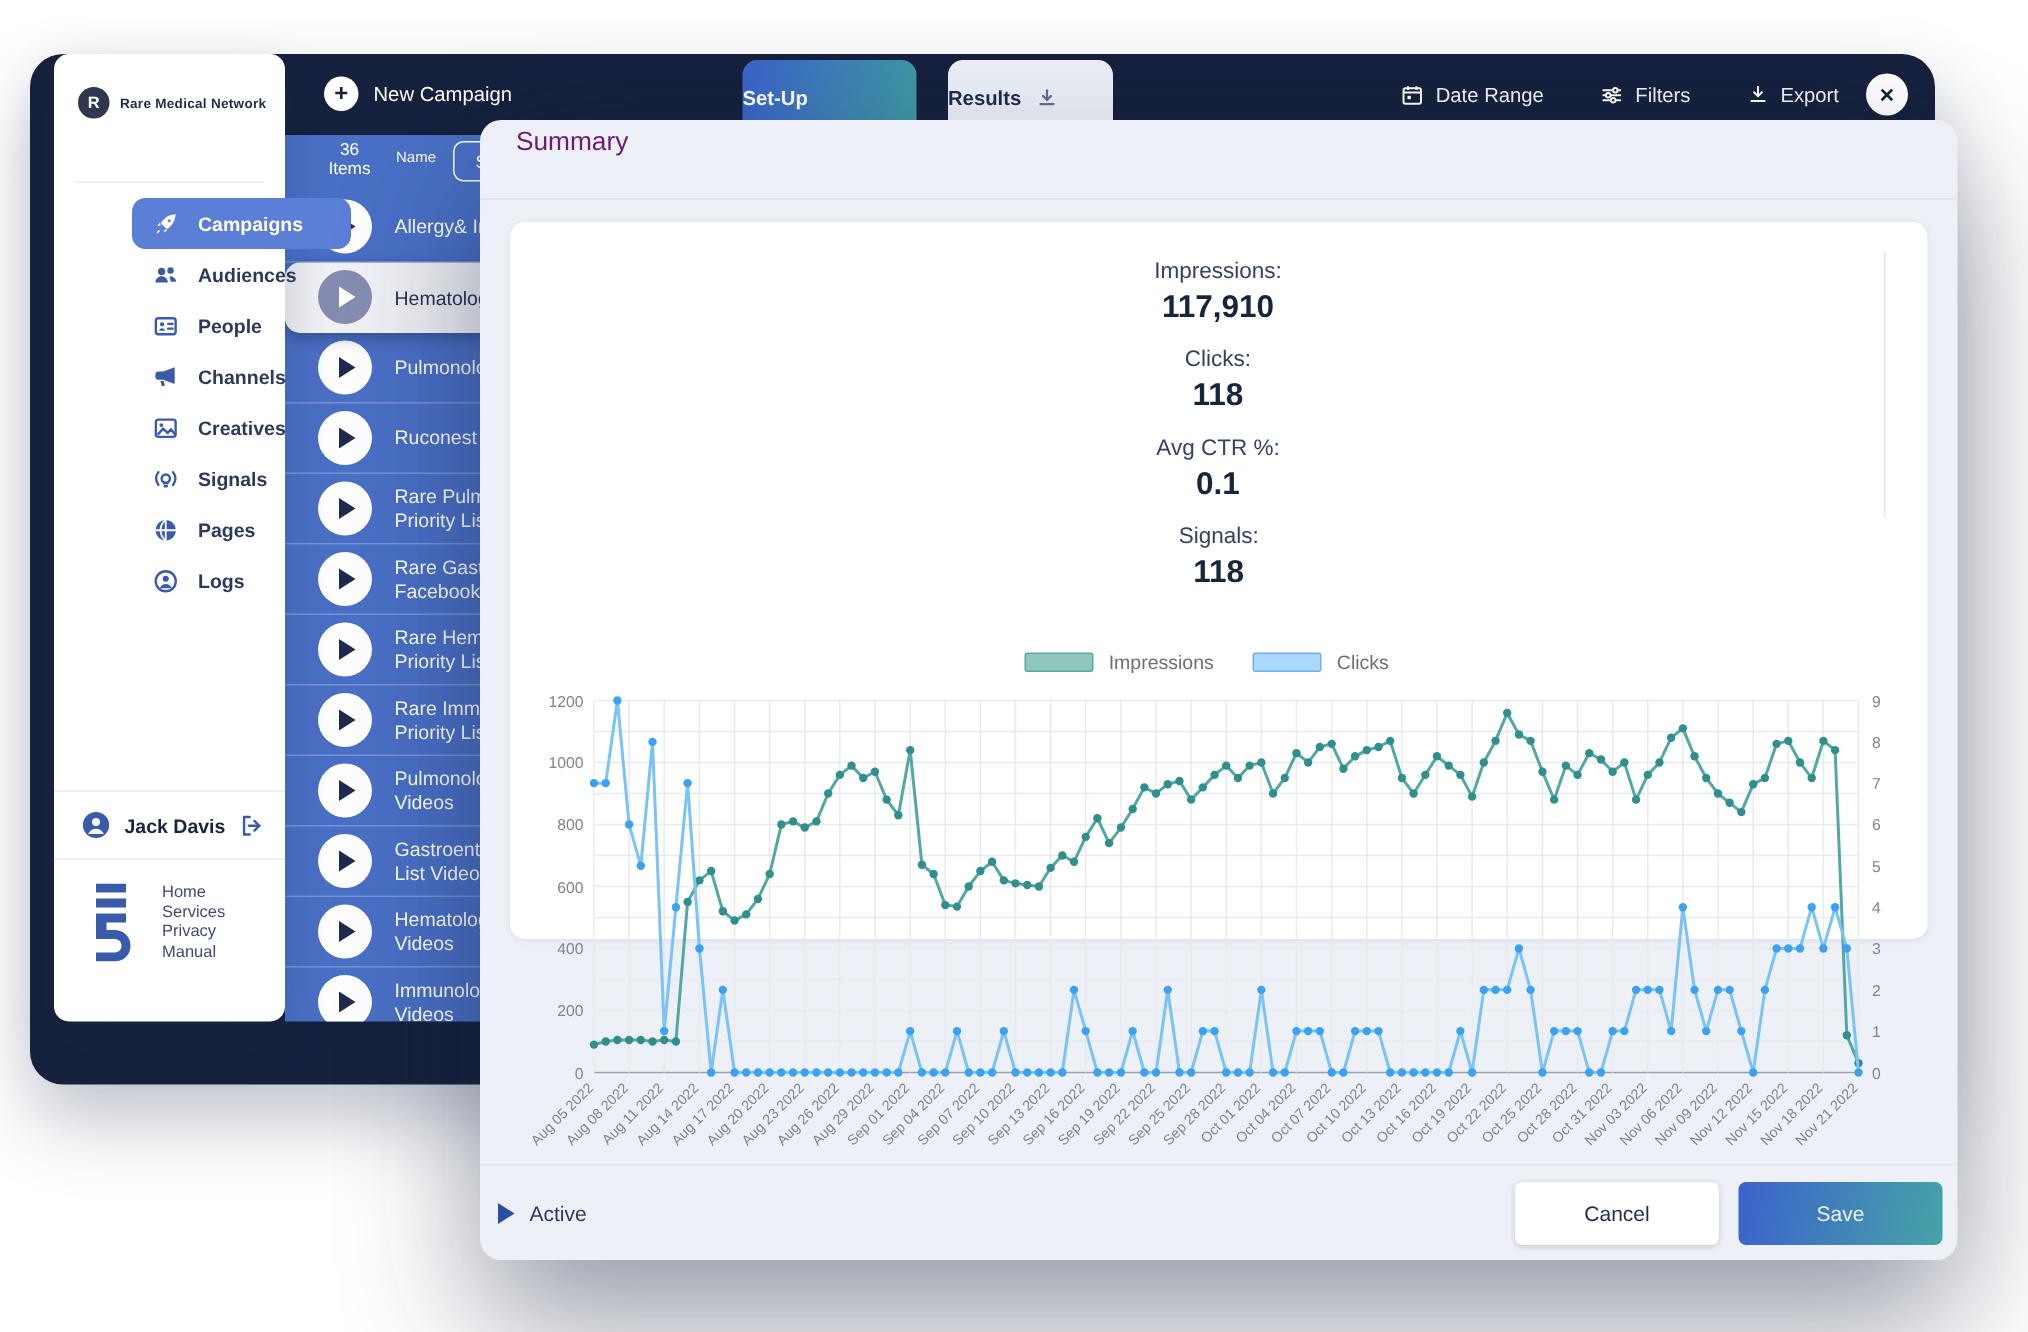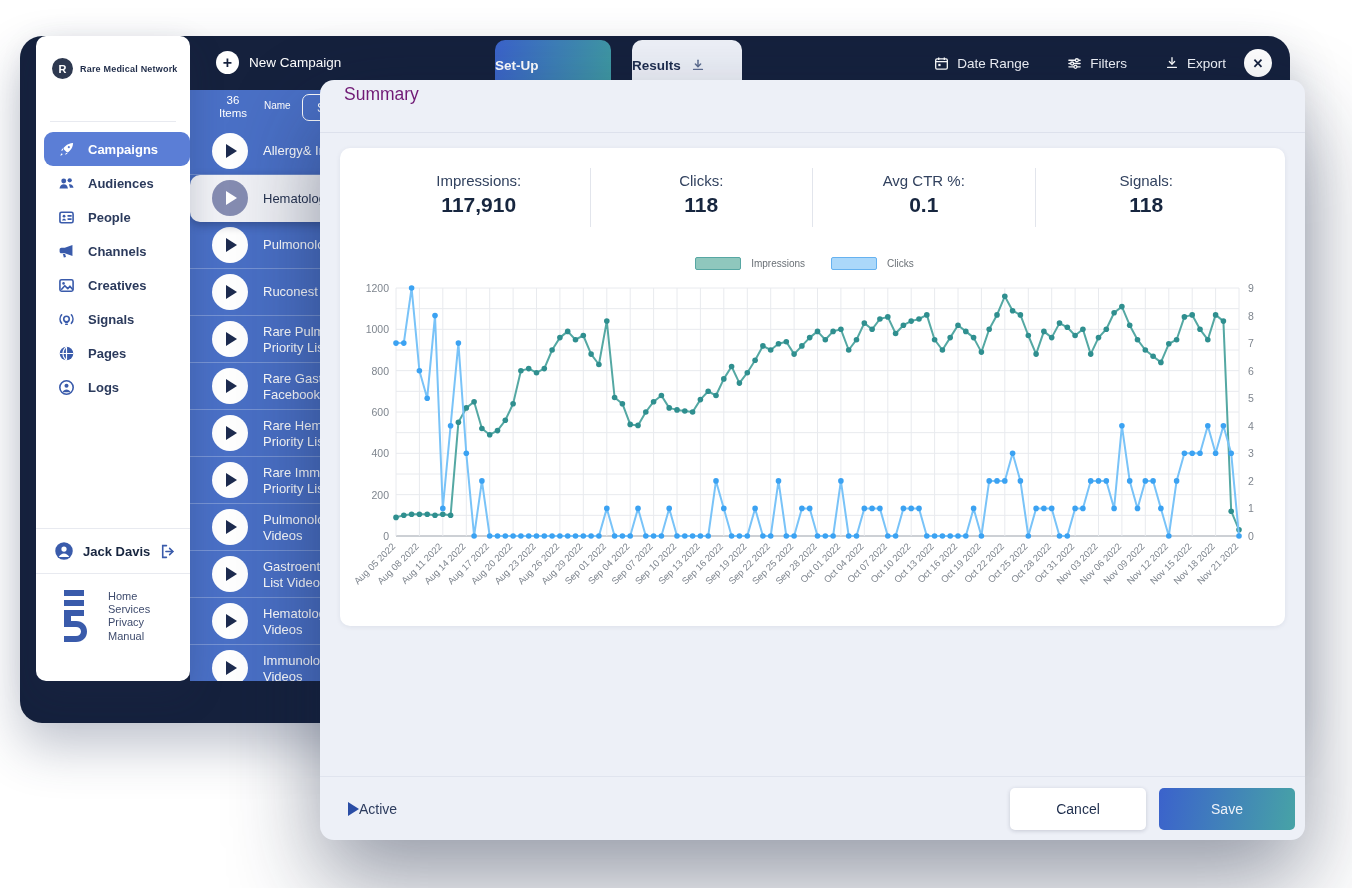--- a/index.html
+++ b/index.html
@@ -42,21 +42,21 @@
   .row.selected .play i { border-left-color:#fff; }
 
   
   .sidebar { position:absolute; left:36px; top:36px; width:154px; height:645px; background:#fff; border-radius:10px;
     box-shadow:0 14px 34px rgba(30,42,74,.22); z-index:3; }
   .brand { display:flex; align-items:center; gap:7px; padding:22px 0 0 16px; }
   .brand .mark { width:21px; height:21px; border-radius:50%; background:#2e3950; color:#fff; font-size:11px; font-weight:700;
     display:flex; align-items:center; justify-content:center; }
   .brand .bname { font-size:9px; font-weight:700; color:#1f2c49; letter-spacing:.2px; }
   .sb-div { height:1px; background:#e8eaf0; margin:42px 14px 0 14px; }
-  .nav { margin-top:10px; }
+  .nav { margin-top:10px;margin-left:44px; }
   .nav-item { position:relative; height:34px; display:flex; align-items:center; gap:13px; padding-left:22px; color:#2b3a5c;
     font-size:13px; font-weight:600; cursor:pointer; }
   .nav-item .ic { width:17px; height:17px; color:#3a5bab; display:flex; }
   .nav-item.active { background:#5b7ed6; color:#fff; border-radius:9px; margin:0 0 0 8px; width:146px; padding-left:14px; }
   .nav-item.active .ic { color:#fff; }
   .sb-bottom { position:absolute; left:0; right:0; bottom:0; }
   .user-row { position:relative; display:flex; align-items:center; gap:9px; padding:12px 0 12px 18px;
     border-top:1px solid #e8eaf0; border-bottom:1px solid #e8eaf0; }
   .user-row .uname { font-size:13px; font-weight:700; color:#17253f; }
   .user-row .ic { color:#3a5bab; display:flex; }
@@ -65,35 +65,35 @@
   .foot-links { font-size:11px; line-height:13.2px; color:#3f4c6e; }
   .foot-links div { cursor:pointer; }
 
   
   .modal { position:absolute; left:320px; top:80px; width:985px; height:760px; background:#edf0f7; border-radius:14px;
     box-shadow:0 40px 90px rgba(18,28,58,.45); z-index:4; }
   .modal-title { position:absolute; left:24px; top:4px; font-size:17.5px; color:#701a75; }
   .modal-hr { position:absolute; left:0; right:0; top:52px; height:1px; background:#dde1ec; }
   .chart-card { position:absolute; left:20px; top:68px; width:945px; height:478px; background:#fff; border-radius:10px;
     box-shadow:0 1px 5px rgba(25,39,80,.08); }
-  .stats { display:flex; margin:20px 28px 0 28px; }
+  .stats { display:flex; margin:20px 28px 0 28px;flex-direction:column; }
   .stat { flex:1; text-align:center; padding:4px 0 10px 0; }
   .stat:not(:last-child) { border-right:1px solid #e2e5ec; }
   .stat .sl { font-size:15px; color:#32425f; }
   .stat .sv { font-size:21px; font-weight:700; color:#17263f; margin-top:4px; }
   .legend { display:flex; justify-content:center; align-items:center; gap:10px; margin-top:30px; }
   .legend .sw { width:46px; height:13px; border:1.5px solid transparent; border-radius:2px; }
-  .legend .lt { font-size:10px; color:#6a7076; margin-right:16px;text-align:center; }
+  .legend .lt { font-size:13px; color:#6a7076; margin-right:16px;text-align:center; }
   #chart-slot { margin:2px 0 0 14px; }
   svg text.ax { font-family:"Liberation Sans",sans-serif; font-size:10.5px; fill:#7e858e; }
   svg text.axd { font-family:"Liberation Sans",sans-serif; font-size:9.5px; fill:#7e858e; }
 
   .modal-foot { position:absolute; left:0; right:0; bottom:0; height:64px; border-top:1px solid #e0e4ee;
     display:flex; align-items:center; }
-  .active-status { display:flex; align-items:center; margin-left:28px; }
+  .active-status { display:flex; align-items:center; gap:10px; margin-left:12px; }
   .active-status i { display:block; width:0; height:0; border-left:11px solid #2a4da5; border-top:7px solid transparent; border-bottom:7px solid transparent; }
   .active-status span { font-size:14px; color:#2d3c5e; }
   .foot-btns { margin-left:auto; display:flex; gap:13px; padding-right:10px; }
   .btn { width:136px; height:42px; border:none; border-radius:5px; font-size:14px; font-family:inherit; cursor:pointer; }
   .btn.cancel { background:#fff; color:#1f2e4d; box-shadow:0 1px 4px rgba(20,30,60,.18); }
   .btn.grad { background:linear-gradient(100deg,#3b62cc 0%,#47a3a6 100%); color:#eef2f8; }
 </style>
 </head>
 <body>
 

